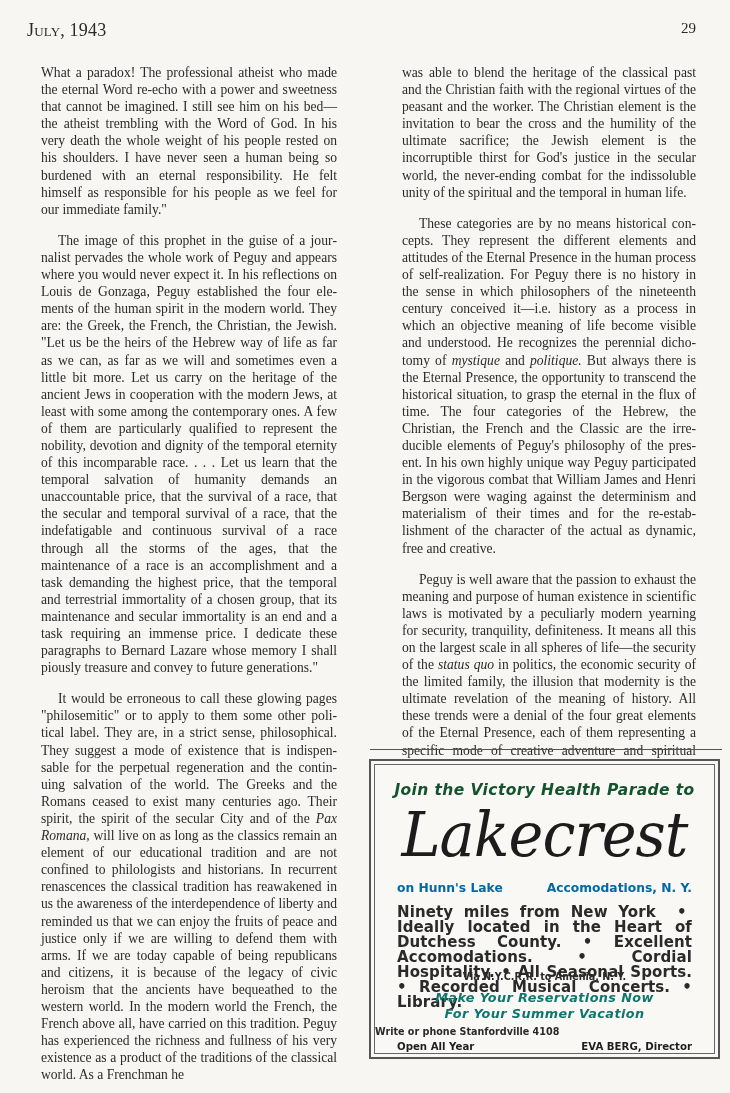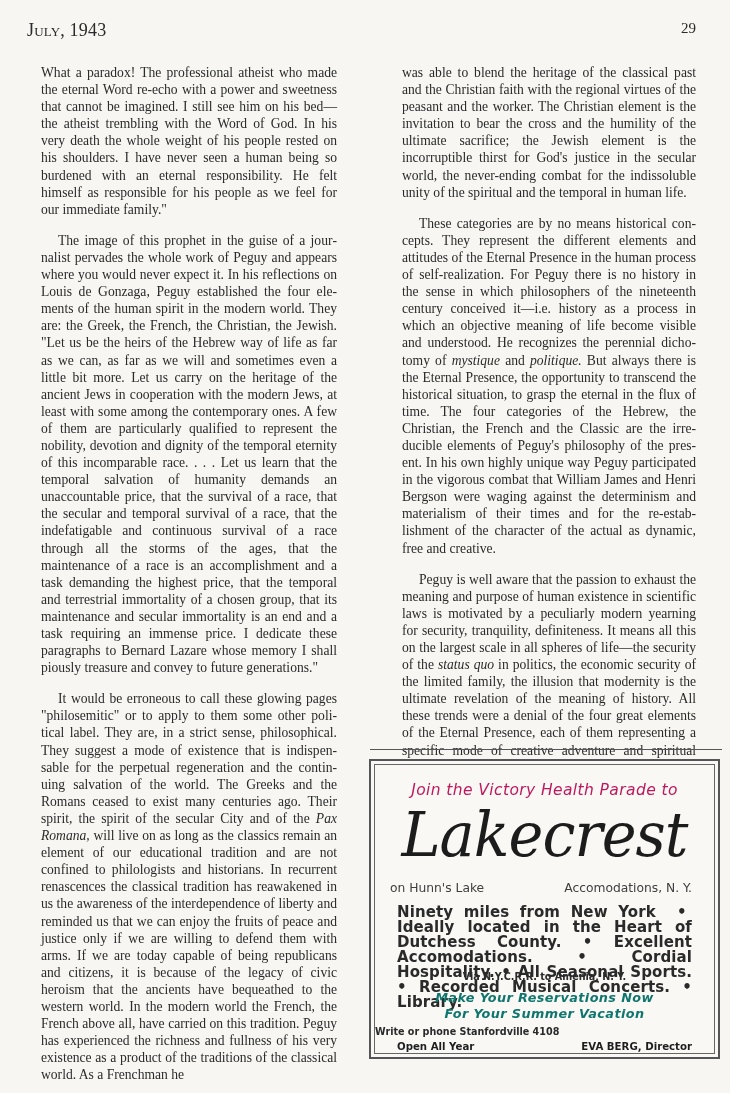--- a/index.html
+++ b/index.html
@@ -40,33 +40,33 @@
     border: 2px solid #555;
     box-sizing: border-box;
     background: #f9f8f4;
   }
   .ad-inner {
     position: absolute; left: 3px; top: 3px; right: 3px; bottom: 3px;
     border: 1px solid #666;
   }
   .ad-headline {
     position: absolute; left: 0; right: 0; top: 16px; text-align: center;
-    font-family: "DejaVu Sans", sans-serif; font-weight: normal; font-style: italic;
-    font-size: 15.5px; letter-spacing: 0.4px; color: #be185d;
+    font-family: "DejaVu Sans", sans-serif; font-weight: bold; font-style: italic;
+    font-size: 15.5px; letter-spacing: 0.4px; color: #14532d;
   }
   .ad-logo {
     position: absolute; left: 0; right: 0; top: 36px; text-align: center;
     font-family: "DejaVu Serif", serif; font-style: italic;
     font-size: 62px; line-height: 68px; color: #1c1c1c; letter-spacing: -1px;
     transform: scaleX(0.95);
   }
   .ad-location-row {
-    position: absolute; left: 15px; right: 22px; top: 116px;
-    font-family: "DejaVu Sans", sans-serif; font-weight: normal;
-    font-size: 12.3px; color: #404040;
+    position: absolute; left: 22px; right: 22px; top: 116px;
+    font-family: "DejaVu Sans", sans-serif; font-weight: bold;
+    font-size: 12.3px; color: #0369a1;
   }
   .ad-location-row .right { position: absolute; right: 0; top: 0; }
   .ad-details {
     position: absolute; left: 22px; right: 22px; top: 140px;
     font-family: "DejaVu Sans", sans-serif; font-weight: bold;
     font-size: 15px; line-height: 15px; text-align: justify; color: #2a2a2a;
     letter-spacing: 0.1px;
   }
   .ad-rail {
     position: absolute; left: 0; right: 0; top: 206px; text-align: center;

